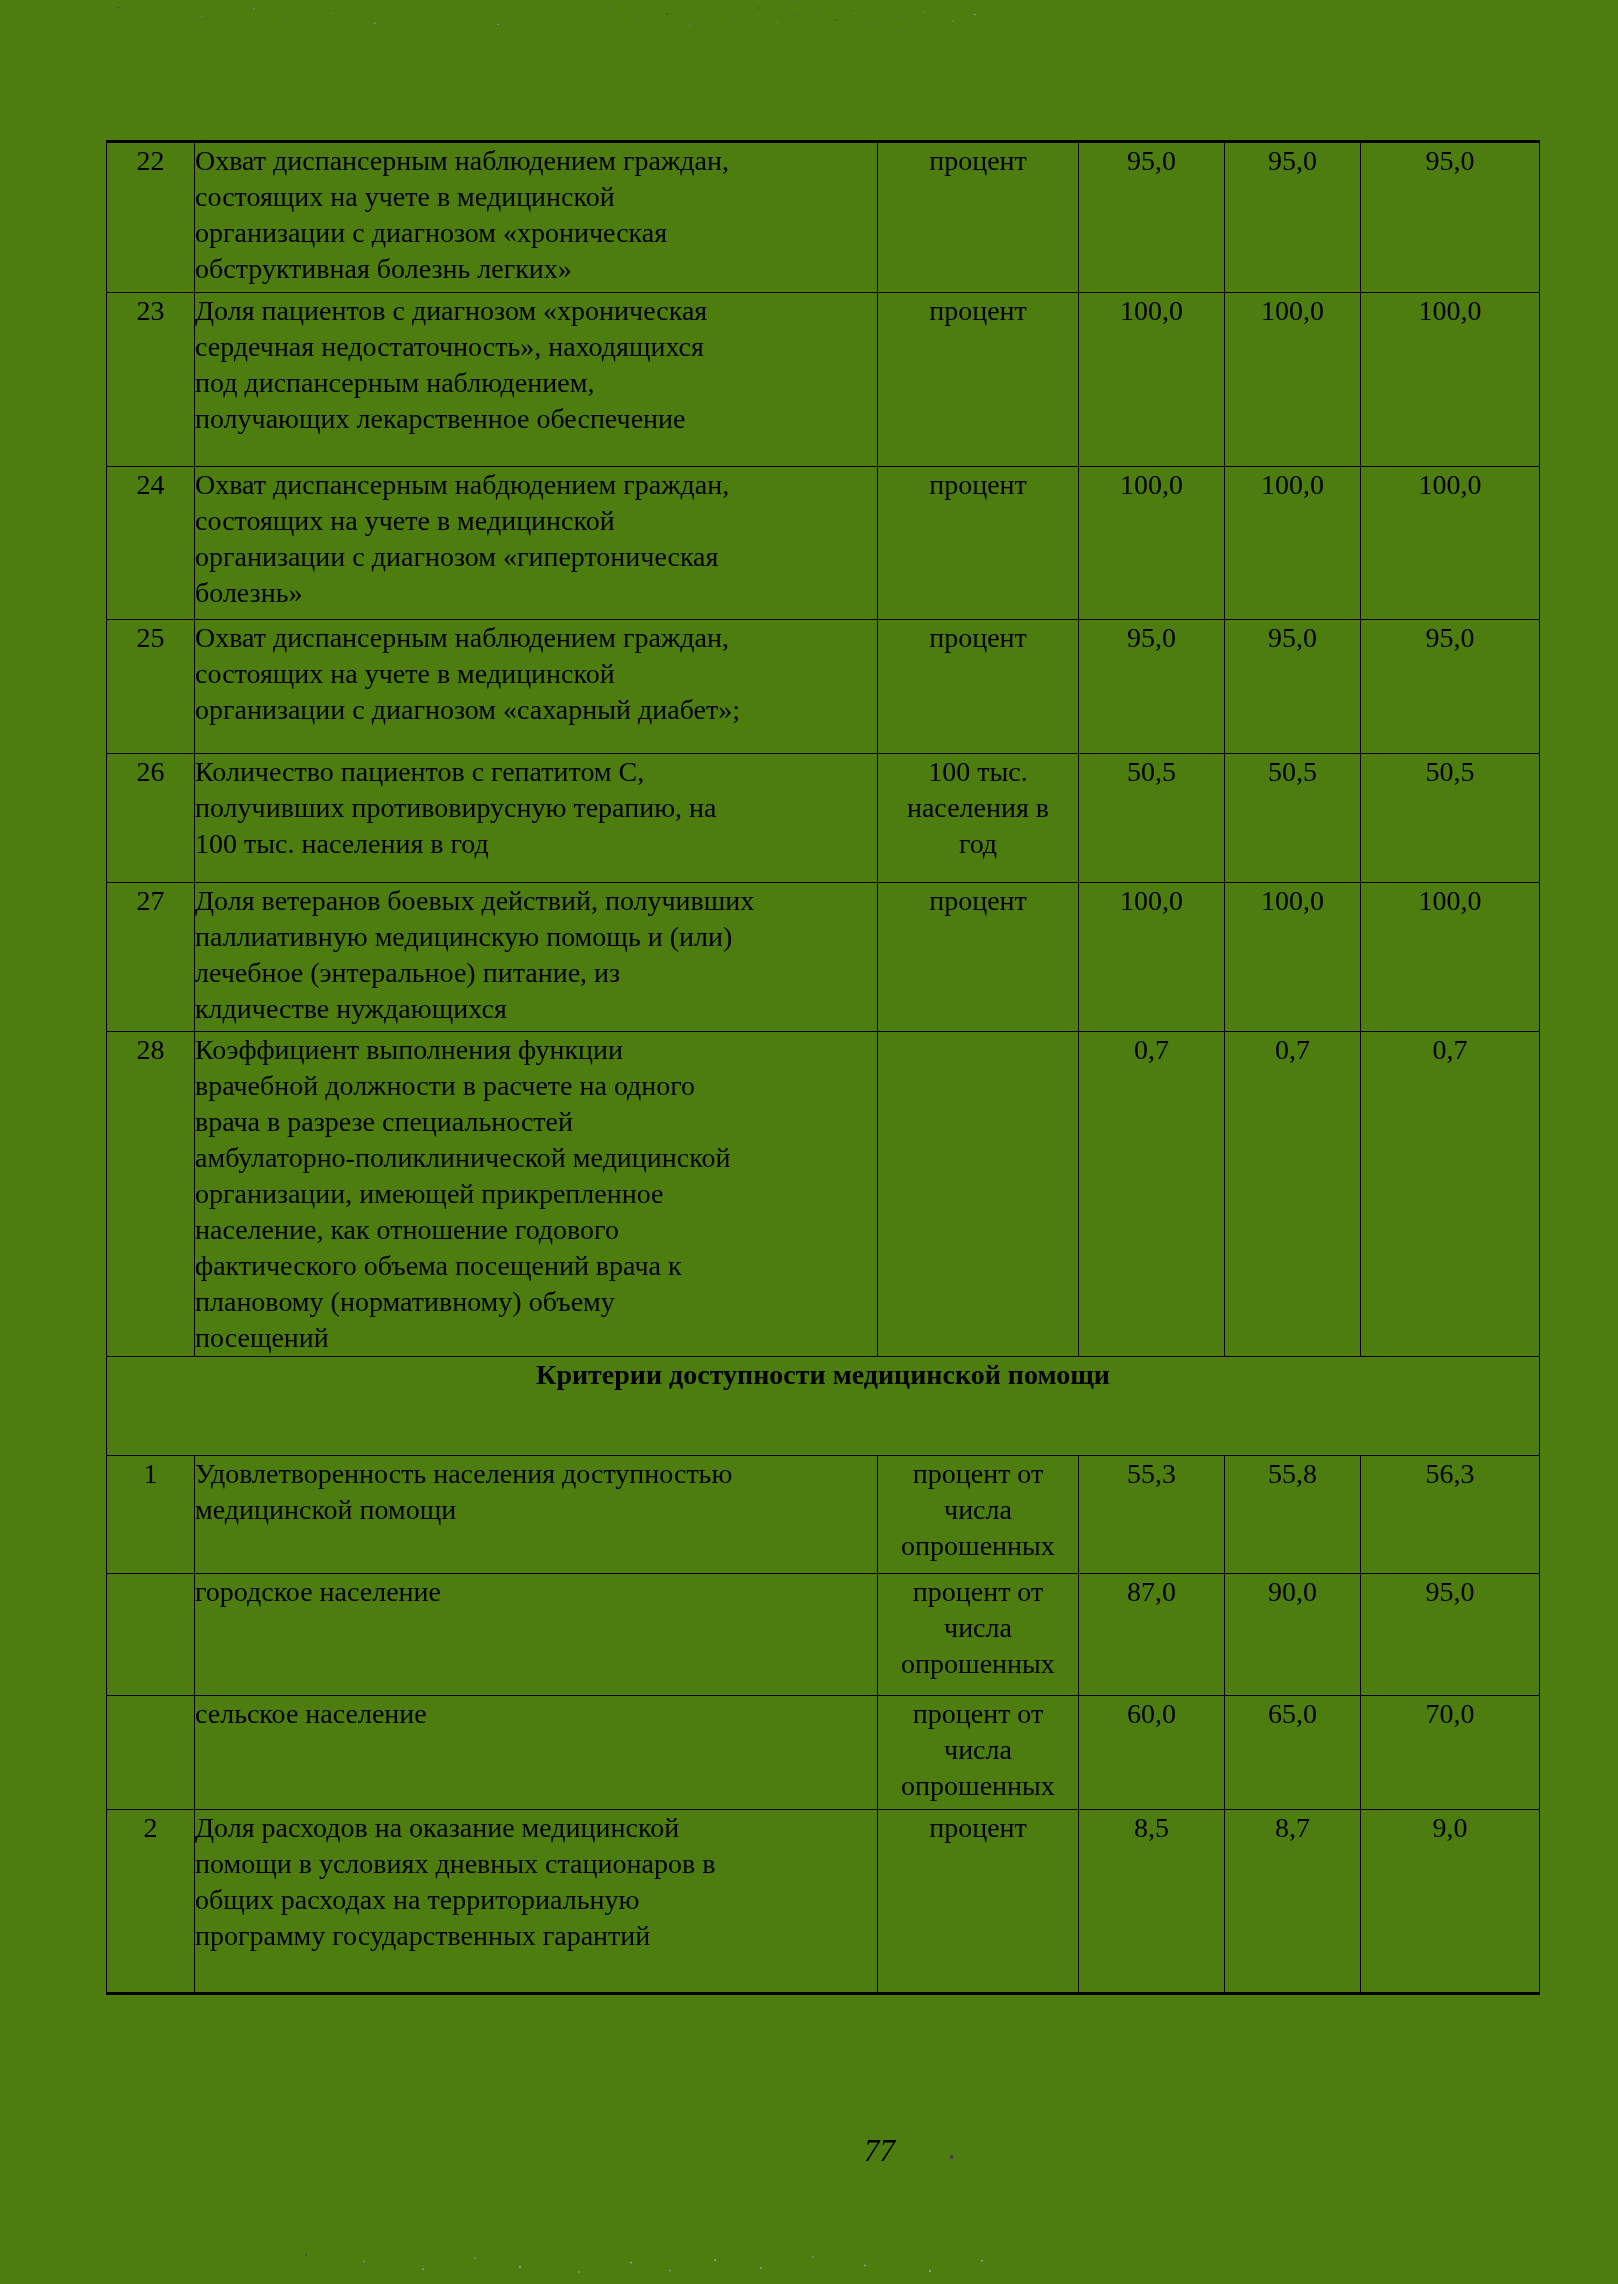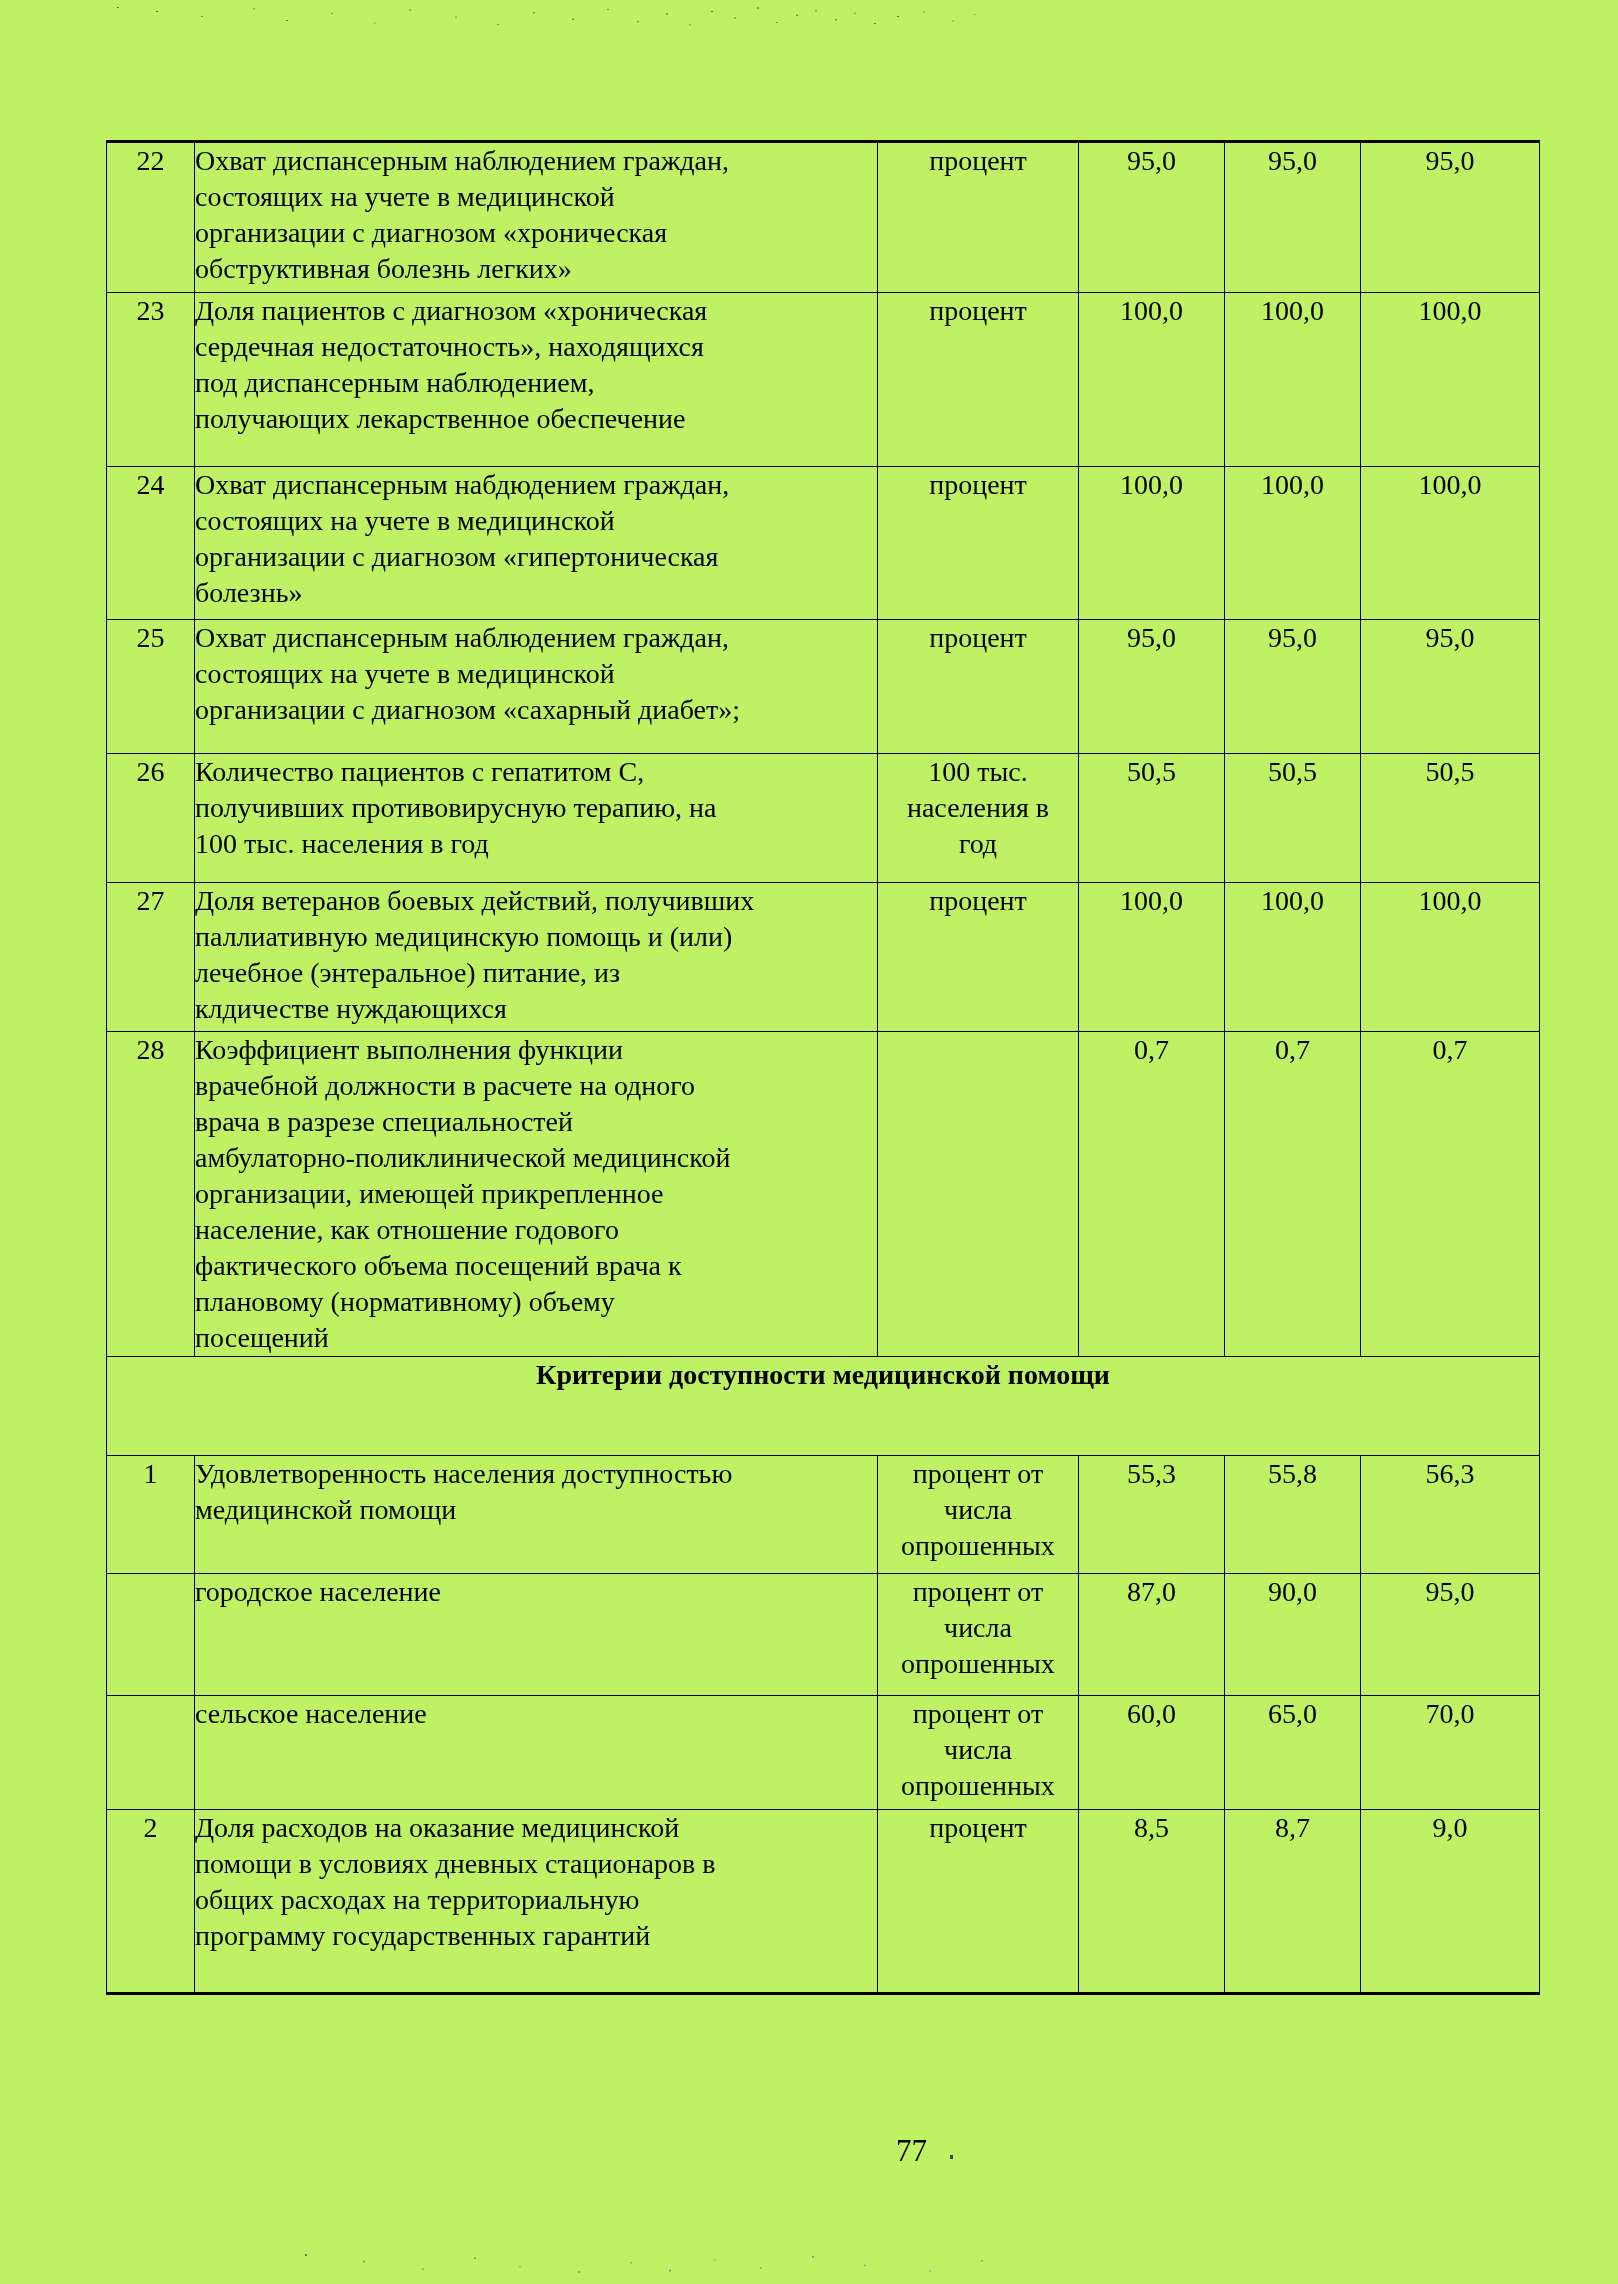--- a/index.html
+++ b/index.html
@@ -1,19 +1,19 @@
 <!DOCTYPE html>
 <html lang="ru" style="font-size:10.4px"><head>
 <meta charset="utf-8">
 <style>
   html,body{margin:0;padding:0;background:#e8e8e8;}
   .page{
     position:relative;
     width:1619px;height:2284px;
-    background:#bef264;
+    background:#4d7c0f;
     font-family:"Liberation Serif","DejaVu Serif",serif;
     color:#000;
     overflow:hidden;
   }
   
   .speck{position:absolute;width:1.9px;height:1.9px;border-radius:50%;background:#4a4a4a;}
   .noise{position:absolute;}
   #noiseTop .speck{box-shadow:
     39px 3.9px #666,84px 9px #777,136px 1.3px #888,169px 13px #666,214px 5.8px #777,
     257px 15.6px #999,292px 2.6px #666,338px 9.7px #777,380px 17px #888,416px 5.2px #666,
@@ -39,22 +39,22 @@
   }
   .c-num{text-align:center;padding-top:3.9px;font-size:29px;}
   .c-name{white-space:pre-line;padding:3.9px 9px 0 13px;}
   .c-unit{white-space:pre-line;text-align:center;padding:3.9px 3.9px 0;}
   .c-val{text-align:center;padding-top:3.9px;font-size:29px;}
   .section-cell{
     text-align:center;font-weight:bold;font-size:29px;
     padding-top:9px;vertical-align:top;
   }
   .page-number{
-    position:absolute;left:896px;top:2135px;
-    font-size:31px;line-height:31px;
+    position:absolute;left:864px;top:2135px;
+    font-size:31px;line-height:31px;font-style:italic;
   }
   .page-number-dot{position:absolute;left:950px;top:2155px;width:2.6px;height:3.9px;background:#444;}
 </style>
 </head>
 <body>
 
 <div class="page">
 
   <div class="noise" id="noiseTop" style="left:117px;top:6.5px;width:877px;height:23.4px;">
       <span class="speck"></span>

